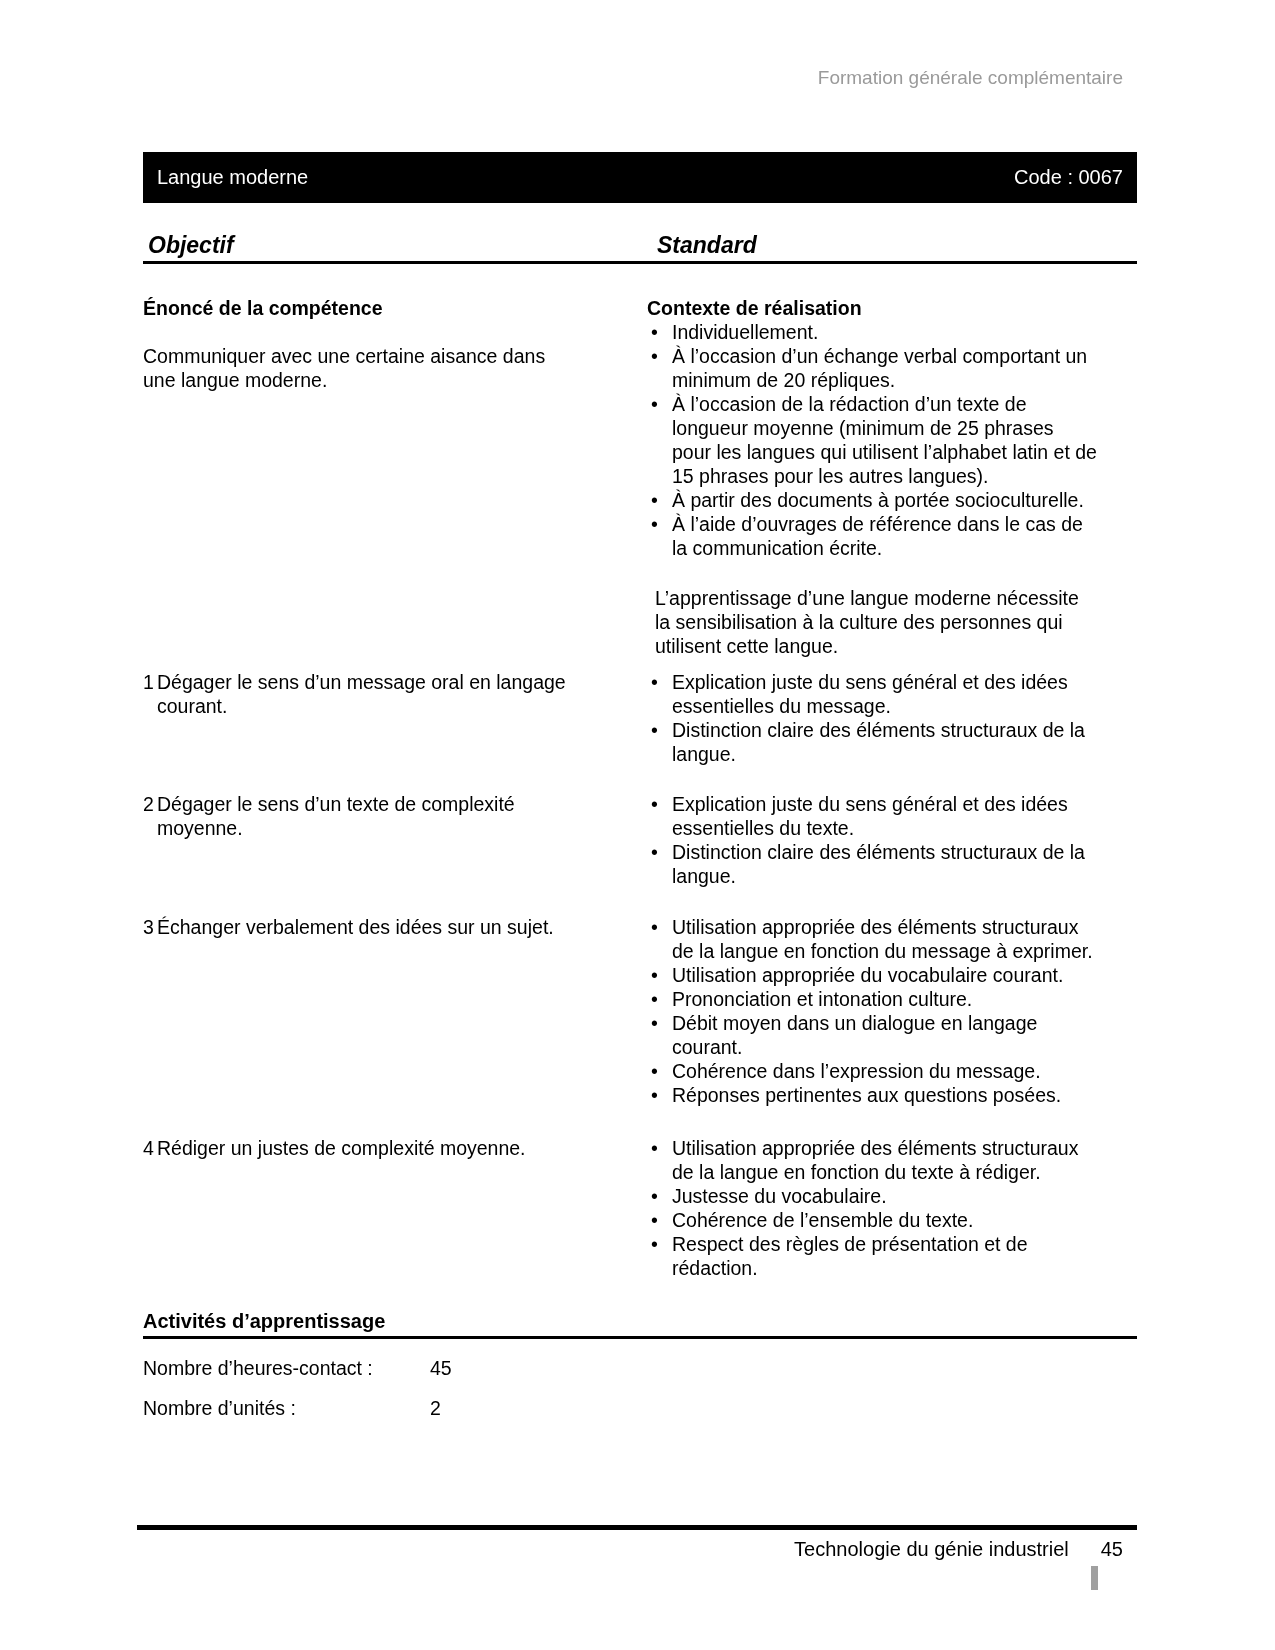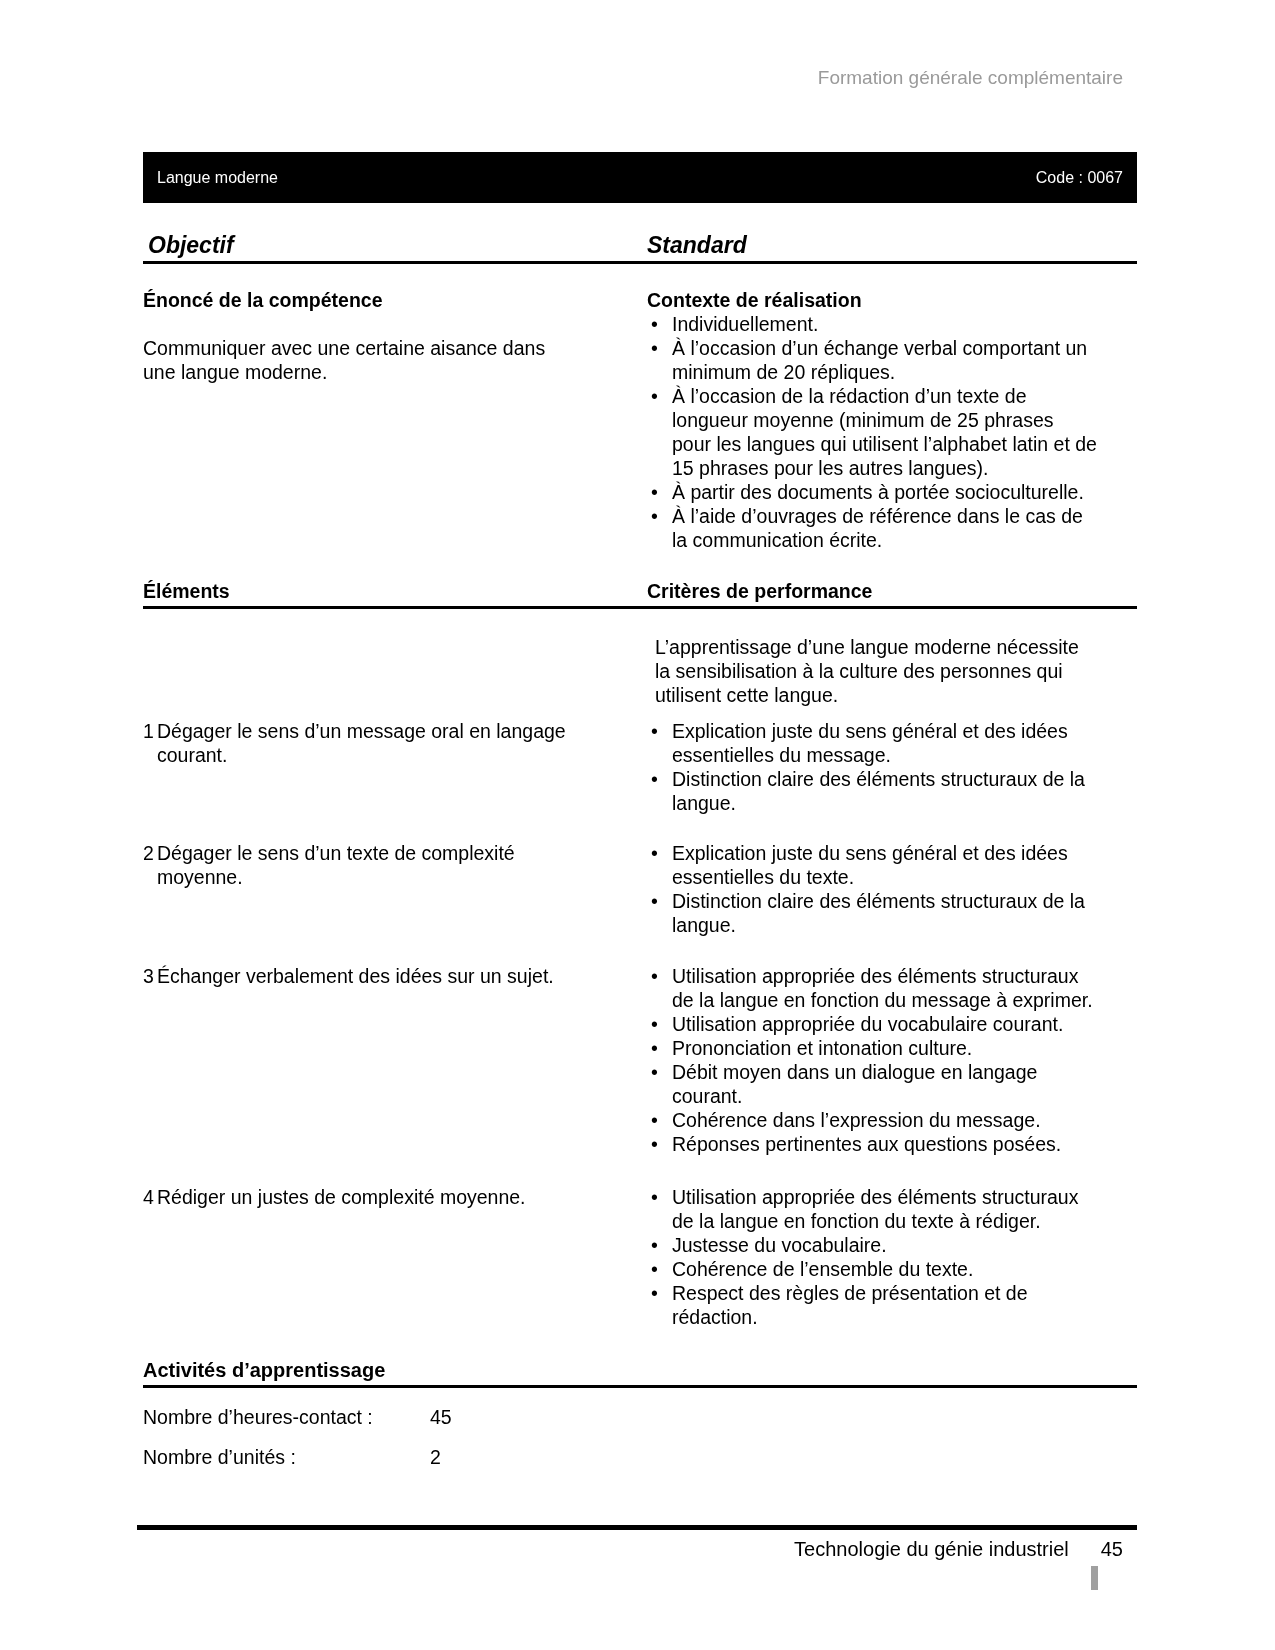--- a/index.html
+++ b/index.html
@@ -16,33 +16,33 @@
     box-sizing:border-box; padding-right:14px;
     text-align:right;
     font-size:19px; line-height:24px;
     color:#9a9a9a;
   }
   .title-bar {
     position:absolute; top:152px; left:143px; width:994px; height:51px;
     background:#000; color:#fff;
     display:flex; align-items:center; justify-content:space-between;
     box-sizing:border-box; padding:0 14px;
-    font-size:16px;
+    font-size:20px;
   }
   .content {
     position:absolute; top:203px; left:143px; width:994px;
     font-size:19.5px; line-height:24px;
   }
   .col-row { display:flex; }
   .cl { flex:none; width:504px; box-sizing:border-box; padding-right:74px; }
   .cr { flex:none; width:490px; box-sizing:border-box; }
-  .col-headers { margin-top:30px; font-size:23px; font-weight:bold; font-style:italic; }
+  .col-headers { margin-top:30px; font-size:23px; font-weight:bold; font-style:italic;gap:10px; }
   .col-headers .cl { padding-left:5px; }
   .rule { border:none; margin:4px 0 0 0; height:3px; background:#000; }
-  .sec-row { margin-top:24px; }
+  .sec-row { margin-top:32px; }
   h3 { margin:0; font-size:19.5px; font-weight:bold; line-height:24px; }
   .enonce-body { margin:24px 0 0 0; }
   ul.bullets { margin:0; padding:0 40px 0 25px; list-style:none; }
   ul.bullets li { position:relative; padding-left:0; }
   ul.bullets li::before { content:"\2022"; position:absolute; left:-21px; }
   .tbl-headers { margin-top:27px; font-weight:bold; }
   .tbl-headers .rule2 { margin-top:3px; }
   .intro-row { margin-top:18px; }
   .intro-row p { margin:8px; padding-right:35px; }
   .item-row1 { margin-top:4px; }
@@ -100,27 +100,20 @@
         <ul class="bullets">
             <li>Individuellement.</li>
             <li>À l’occasion d’un échange verbal comportant un minimum de 20 répliques.</li>
             <li>À l’occasion de la rédaction d’un texte de longueur moyenne (minimum de 25 phrases pour les langues qui utilisent l’alphabet latin et de 15 phrases pour les autres langues).</li>
             <li>À partir des documents à portée socioculturelle.</li>
             <li>À l’aide d’ouvrages de référence dans le cas de la communication écrite.</li>
           </ul>
       </div>
     </div>
 
-    <div class="tbl-headers">
-      <div class="col-row">
-        <div class="cl">Éléments</div>
-        <div class="cr">Critères de performance</div>
-      </div>
-      <div class="rule rule2"></div>
-    </div>
 
     <div class="col-row intro-row">
       <div class="cl"></div>
       <div class="cr">
         <p>L’apprentissage d’une langue moderne nécessite la sensibilisation à la culture des personnes qui utilisent cette langue.</p>
       </div>
     </div>
 
     <div class="col-row item-row1">
       <div class="cl item-left">

